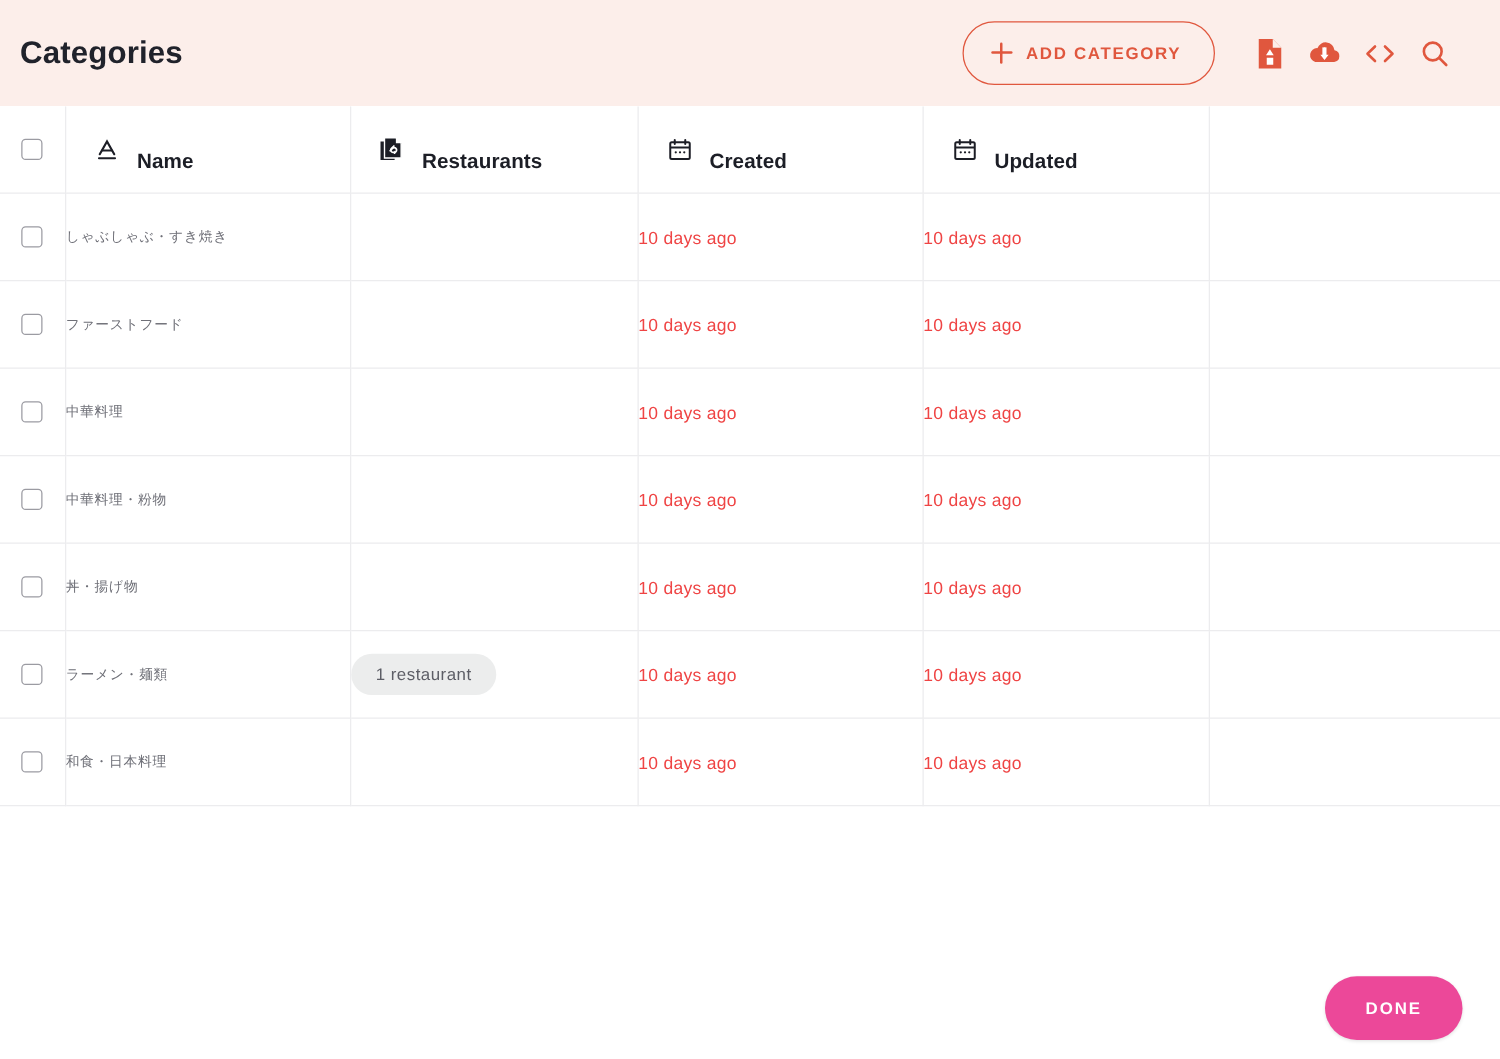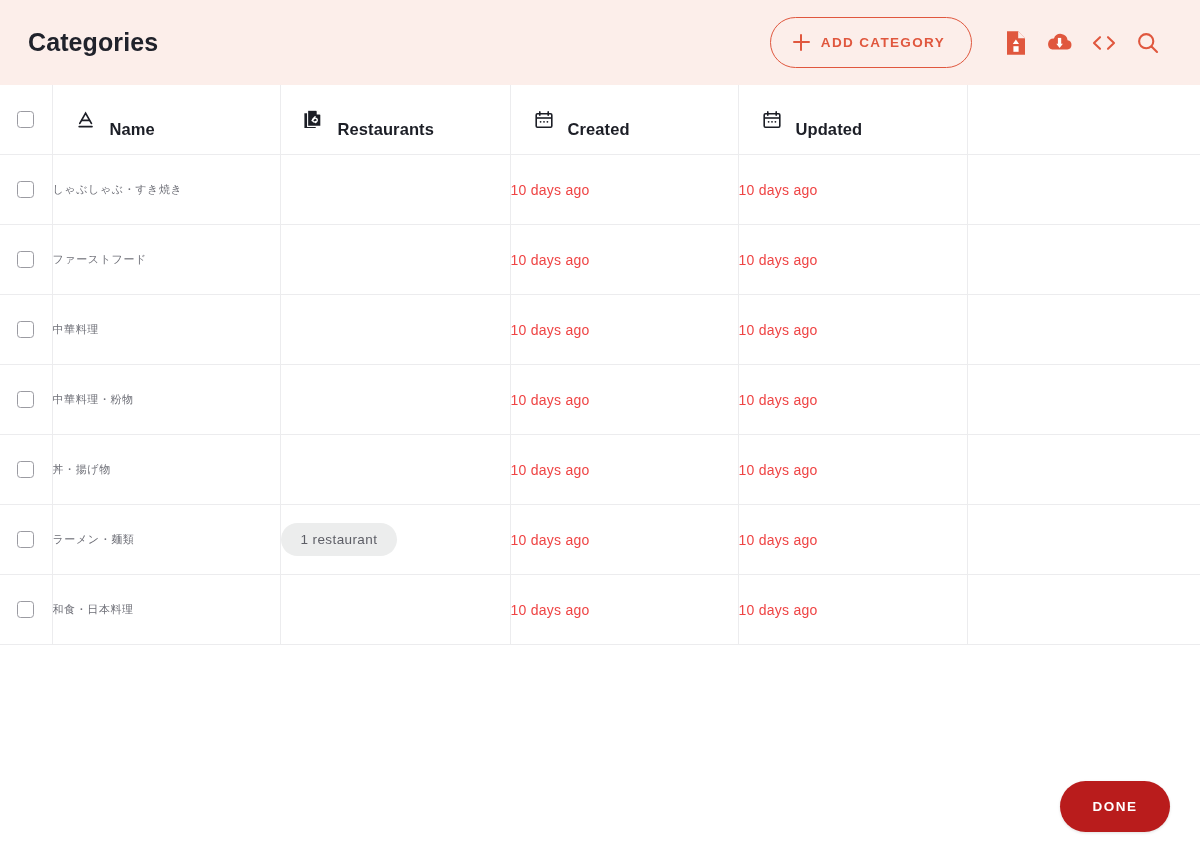--- a/index.html
+++ b/index.html
@@ -10,21 +10,21 @@
     overflow: hidden;
   }
   #app { position: relative; width: 1200px; height: 847px; background:#fff; display:flex; flex-direction:column; }
 
   
   .header {
     height: 85px;
     background: #fceeea;
     display: flex;
     align-items: center;
-    padding: 0 30px 0 28px;
+    padding: 0 30px 0 16px;
     flex: 0 0 85px;
     justify-content: center;
   }
   .page-title {
     font-size: 25px;
     font-weight: 700;
     color: #20222b;
     letter-spacing: .1px;
   }
   .header-spacer { flex: 1 1 auto; }
@@ -146,21 +146,21 @@
   }
   .done-btn {
     position: absolute;
     right: 30px;
     top: 14px;
     height: 51px;
     min-width: 110px;
     padding: 0 28px;
     border: none;
     border-radius: 26px;
-    background: #b91c1c;
+    background: #ec4899;
     color: #fff;
     font-size: 13.5px;
     font-weight: 700;
     letter-spacing: 1.5px;
     text-transform: uppercase;
     cursor: pointer;
     box-shadow: 0 1px 3px rgba(0,0,0,.12);
   }
 </style>
 </head>

